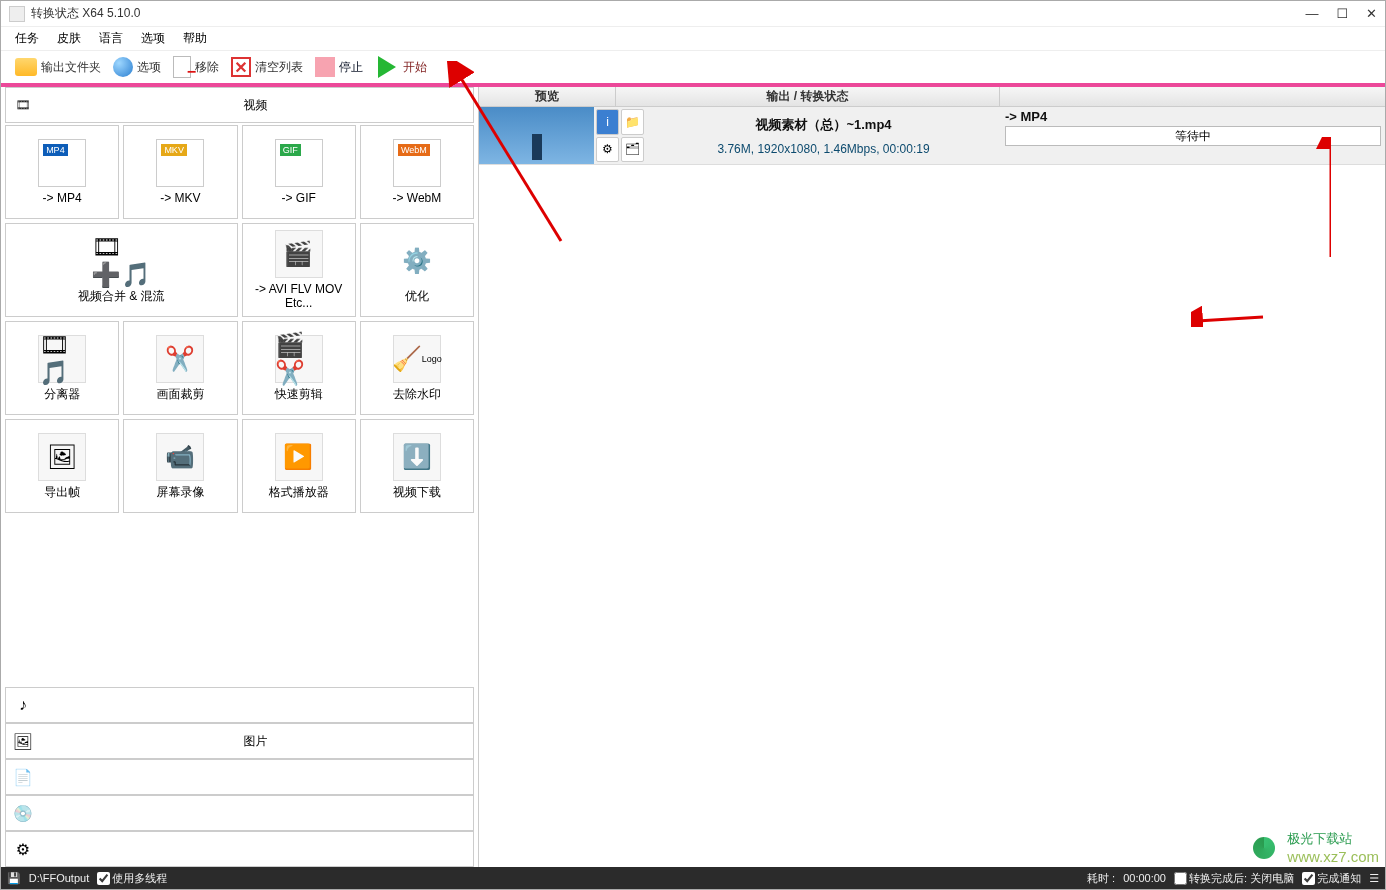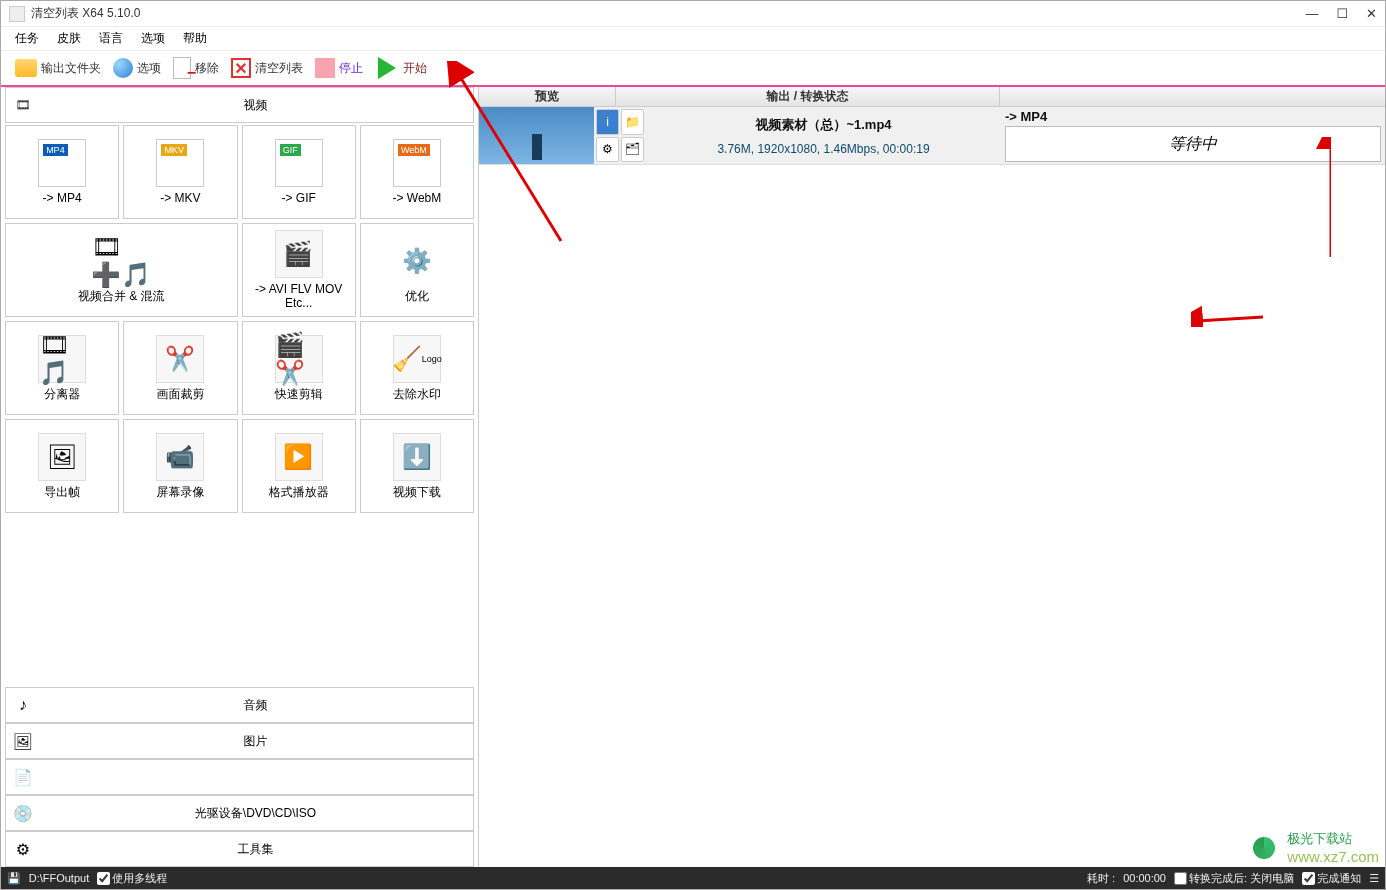--- a/index.html
+++ b/index.html
@@ -6,31 +6,31 @@
 body { background: #fff; overflow: hidden; font-size: 12px; }
 .window { width: 1386px; height: 890px; display: flex; flex-direction: column; border: 1px solid #aaa; position: relative; }
 
 .titlebar { height: 26px; display: flex; align-items: center; padding: 2px 8px; font-size: 12px; color: #333; border-bottom: 1px solid #eee; }
 .titlebar .icon { width: 16px; height: 16px; background: #eee; border: 1px solid #ccc; margin-right: 6px; }
 .win-controls { margin-left: auto; display: flex; gap: 18px; font-size: 13px; color: #333; }
 
 .menubar { height: 24px; display: flex; align-items: center; gap: 18px; padding: 0 14px; font-size: 12px; color: #000; border-bottom: 1px solid #eee; }
 .menubar span { cursor: default; }
 
-.toolbar { height: 36px; display: flex; align-items: center; gap: 4px; padding: 2px 10px; border-bottom: 2px solid #ec4899; background: #fff; }
+.toolbar { height: 36px; display: flex; align-items: center; gap: 4px; padding: 2px 10px; border-bottom: 4px solid #ec4899; background: #fff; }
 .tb-btn { display: flex; align-items: center; gap: 4px; padding: 2px 4px; font-size: 12px; color: #333; cursor: pointer; }
 .tb-icon { width: 24px; height: 24px; display: inline-flex; align-items: center; justify-content: center; font-size: 16px; }
 .ic-folder { background: linear-gradient(#ffd76e,#ffb927); border-radius: 3px; width:22px; height:18px; }
 .ic-opts { background: radial-gradient(circle at 30% 30%, #9ed7ff, #2b7fd1); border-radius: 50%; width:20px; height:20px; }
 .ic-doc { background: #fff; border: 1px solid #bbb; width:18px; height:22px; position:relative; }
 .ic-doc:after { content:"−"; position:absolute; right:-6px; top:6px; color:#d11; font-weight:bold; font-size:16px; }
 .ic-clear { border: 2px solid #d33; color:#d33; width:20px; height:20px; display:flex; align-items:center; justify-content:center; font-weight:bold; }
 .ic-stop { background: #f7a3b0; width:20px; height:20px; }
 .ic-play { width:0; height:0; border-left: 18px solid #25b734; border-top: 11px solid transparent; border-bottom: 11px solid transparent; }
-.toolbar .lbl-stop { color: #6d28d9; }
+.toolbar .lbl-stop { color: #0f172a; }
 .toolbar .lbl-start { color: #7f1d1d; }
 
 .content { flex: 1; display: flex; min-height: 0; }
 .left-panel { width: 478px; display: flex; flex-direction: column; border-right: 1px solid #ccc; }
 .accordion-header { height: 36px; display: flex; align-items: center; border: 1px solid #ccc; margin: 0 4px; padding: 2px 4px; gap: 6px; font-size: 12px; }
 .accordion-header .hdr-icon { width: 26px; height: 24px; display:flex; align-items:center; justify-content:center; }
 .accordion-header .hdr-label { flex:1; text-align:center; }
 .video-body { flex:1; overflow:auto; margin: 2px 4px; }
 .grid { display:grid; grid-template-columns: repeat(4, 1fr); gap: 4px; }
 .cell { border: 1px solid #ccc; height: 94px; display:flex; flex-direction:column; align-items:center; justify-content:center; gap:4px; font-size: 12px; cursor:pointer; padding: 4px; }
@@ -65,40 +65,40 @@
 .row .thumb { width:115px; background: linear-gradient(#4a8cc7,#7eb5e3); position:relative; display:flex; align-items:flex-end; justify-content:center; }
 .row .thumb .person { width:10px; height:26px; background:#1a3a5a; margin-bottom:4px; }
 .row .source-col { flex:1; display:flex; }
 .row .side-icons { width:52px; display:grid; grid-template-columns:1fr 1fr; grid-template-rows:1fr 1fr; gap:2px; padding:2px; }
 .side-icons div { background:#fff; border:1px solid #ccc; display:flex; align-items:center; justify-content:center; font-size:12px; border-radius:2px; }
 .row .source-text { flex:1; display:flex; flex-direction:column; align-items:center; justify-content:center; gap:8px; }
 .row .source-text .name { font-size:13px; font-weight:bold; color:#111; }
 .row .source-text .meta { font-size:12px; color:#0c4a6e; }
 .row .output-col { width:384px; display:flex; flex-direction:column; padding:2px 4px; gap:2px; }
 .row .output-col .fmt { font-size:13px; font-weight:bold; color:#111; }
-.row .output-col .status { border:1px solid #bbb; background:#fff; height:36px; display:flex; align-items:center; justify-content:center; font-size:16px;font-style:italic; }
+.row .output-col .status { border:1px solid #bbb; background:#fff; height:20px; display:flex; align-items:center; justify-content:center; font-size:12px; }
 
 
 .arrow-annot { position:absolute; pointer-events:none; z-index:30; }
 
 .statusbar { height: 22px; background: #2b2b2b; color:#eee; display:flex; align-items:center; font-size:11px; padding: 0 6px; gap:8px; }
 .statusbar .spacer { flex:1; }
 .statusbar input[type=checkbox]{ accent-color:#fff; margin-right:2px; vertical-align:middle; }
 
 .watermark { position:absolute; right:6px; bottom:24px; font-size:13px; color:#2a9b4f; display:flex; align-items:center; gap:12px; z-index:5; }
 .watermark .wm-ic { width:22px; height:22px; border-radius:50%; background: conic-gradient(#38c172, #2a9b4f); }
 .watermark .sub { font-size:15px; color:#9bbf5a; }
 </style>
 </head>
 <body>
 
 <div class="window">
   <div class="titlebar">
     <span class="icon"></span>
-    <span>清空列表 X64 5.10.0</span>
+    <span>转换状态 X64 5.10.0</span>
     <div class="win-controls">
       <span>—</span>
       <span>☐</span>
       <span>✕</span>
     </div>
   </div>
 
   <div class="menubar">
     <span>任务</span>
     <span>皮肤</span>
@@ -202,36 +202,33 @@
             </div>
           <div class="cell">
               <div class="thumb t-gen">⬇️</div>
               <div class="label">视频下载</div>
             </div>
         </div>
       </div>
       <div class="bottom-accordion">
         <div class="ba-item">
             <span class="hdr-icon">♪</span>
-            <span class="hdr-label">音频</span>
           </div>
         <div class="ba-item">
             <span class="hdr-icon">🖼</span>
             <span class="hdr-label">图片</span>
           </div>
         <div class="ba-item">
             <span class="hdr-icon">📄</span>
           </div>
         <div class="ba-item">
             <span class="hdr-icon">💿</span>
-            <span class="hdr-label">光驱设备\DVD\CD\ISO</span>
           </div>
         <div class="ba-item">
             <span class="hdr-icon">⚙</span>
-            <span class="hdr-label">工具集</span>
           </div>
       </div>
     </div>
 
     <div class="right-panel">
       <div class="rp-header">
         <div class="col-preview">预览</div>
         <div class="col-output">输出 / 转换状态</div>
       </div>
       <div class="row">

